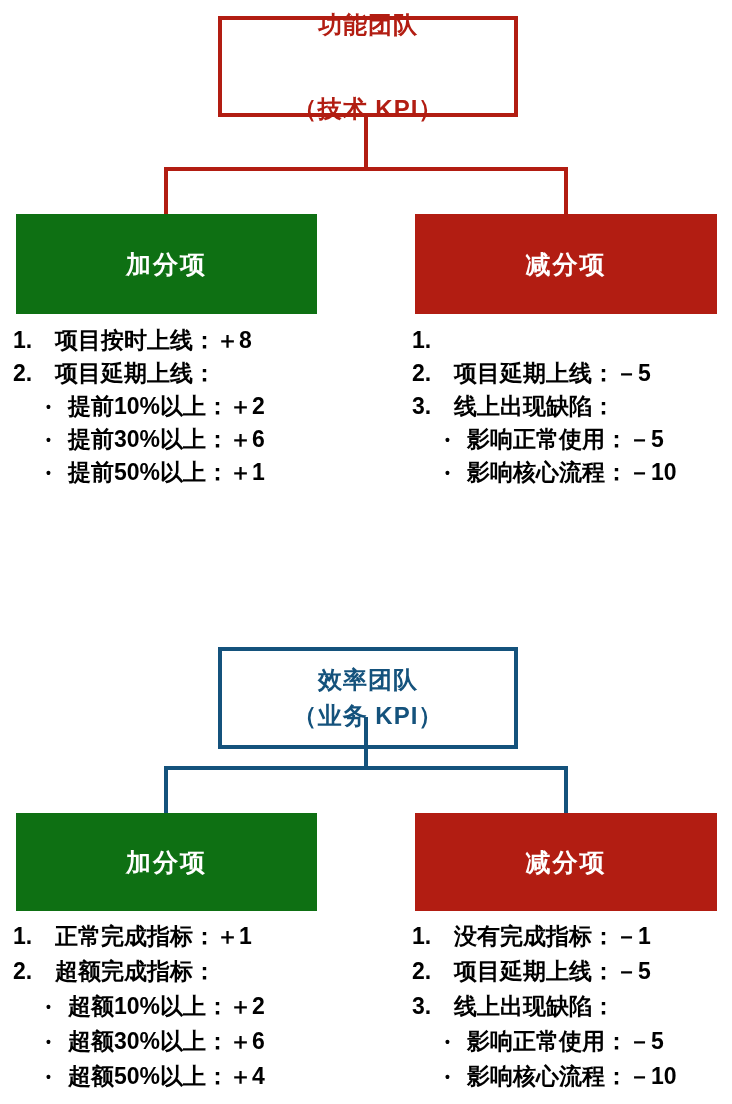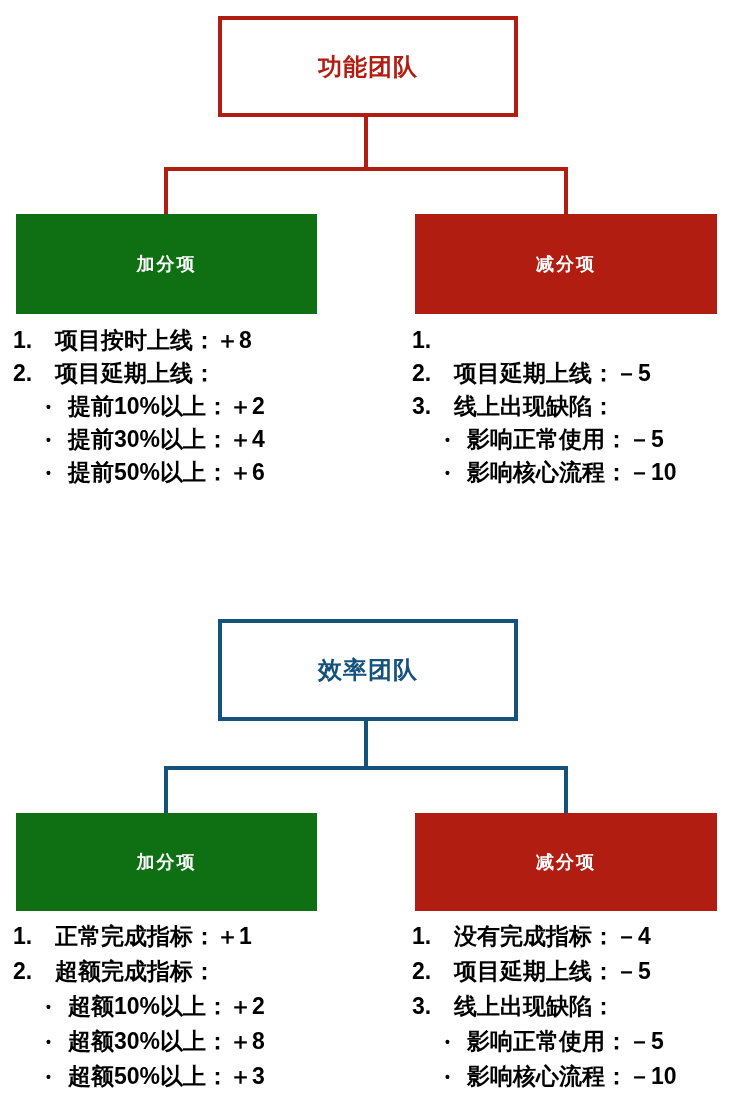--- a/index.html
+++ b/index.html
@@ -34,21 +34,21 @@
 
   
   .line { }
 
   
   .branch-box {
     display: flex;
     align-items: center;
     justify-content: center;
     color: #ffffff;
-    font-size: 18px;
+    font-size: 25px;
     letter-spacing: 2px;
   }
 
   
   .list { font-size: 23px; }
   .row { display: flex; align-items: center; }
   .d1 .row { height: 33px; }
   .d2 .row { height: 35px; }
   .marker { flex: none; width: 42px; }
   .lvl1 { padding-left: 33px; }
@@ -59,39 +59,40 @@
   .d1-stem  { left:364px; top:117px; width:4px;   height:54px; }
   .d1-h     { left:164px; top:167px; width:404px; height:4px; }
   .d1-vl    { left:164px; top:167px; width:4px;   height:47px; }
   .d1-vr    { left:564px; top:167px; width:4px;   height:47px; }
   .d1-plus  { left:16px;  top:214px; width:301px; height:100px; }
   .d1-minus { left:415px; top:214px; width:302px; height:100px; }
   .d1-list-plus  { left:13px;  top:324px; width:370px; }
   .d1-list-minus { left:412px; top:324px; width:320px; }
 
   
-  .d2-root  { left:218px; top:619px; width:300px; height:102px; }
+  .d2-root  { left:218px; top:647px; width:300px; height:102px; }
   .d2-stem  { left:364px; top:717px; width:4px;   height:53px; }
   .d2-h     { left:164px; top:766px; width:404px; height:4px; }
   .d2-vl    { left:164px; top:766px; width:4px;   height:47px; }
   .d2-vr    { left:564px; top:766px; width:4px;   height:47px; }
   .d2-plus  { left:16px;  top:813px; width:301px; height:98px; }
   .d2-minus { left:415px; top:813px; width:302px; height:98px; }
   .d2-list-plus  { left:13px;  top:919px; width:370px; }
   .d2-list-minus { left:412px; top:919px; width:320px; }
 </style>
 </head>
 <body>
 
 <div class="canvas">
 
   <section class="d1">
 
     <div class="abs root-box d1-root" style="border-color: rgb(178, 29, 18); color: rgb(178, 29, 18); gap: 48px;">
       <div>功能团队</div>
+      <div>（技术 KPI）</div>
     </div>
 
     <div class="abs line d1-stem" style="background-color: rgb(178, 29, 18);"></div>
     <div class="abs line d1-h" style="background-color: rgb(178, 29, 18);"></div>
     <div class="abs line d1-vl" style="background-color: rgb(178, 29, 18);"></div>
     <div class="abs line d1-vr" style="background-color: rgb(178, 29, 18);"></div>
 
     <div class="abs branch-box d1-plus" style="background-color: rgb(14, 112, 19);">
       <span>加分项</span>
     </div>
@@ -107,25 +108,25 @@
       <div class="row lvl0">
         <span class="marker">2.</span>
         <span class="txt">项目延期上线：</span>
       </div>
       <div class="row lvl1">
         <span class="marker">•</span>
         <span class="txt">提前10%以上：＋2</span>
       </div>
       <div class="row lvl1">
         <span class="marker">•</span>
-        <span class="txt">提前30%以上：＋4</span>
-      </div>
-      <div class="row lvl1">
-        <span class="marker">•</span>
-        <span class="txt">提前50%以上：＋6</span>
+        <span class="txt">提前30%以上：＋6</span>
+      </div>
+      <div class="row lvl1">
+        <span class="marker">•</span>
+        <span class="txt">提前50%以上：＋1</span>
       </div>
     </div>
 
     <div class="abs list d1-list-minus">
       <div class="row lvl0">
         <span class="marker">1.</span>
       </div>
       <div class="row lvl0">
         <span class="marker">2.</span>
         <span class="txt">项目延期上线：－5</span>
@@ -142,20 +143,21 @@
         <span class="marker">•</span>
         <span class="txt">影响核心流程：－10</span>
       </div>
     </div>
   </section>
 
   <section class="d2">
 
     <div class="abs root-box d2-root" style="border-color: rgb(20, 82, 124); color: rgb(20, 82, 124);">
       <div>效率团队</div>
+      <div>（业务 KPI）</div>
     </div>
 
     <div class="abs line d2-stem" style="background-color: rgb(20, 82, 124);"></div>
     <div class="abs line d2-h" style="background-color: rgb(20, 82, 124);"></div>
     <div class="abs line d2-vl" style="background-color: rgb(20, 82, 124);"></div>
     <div class="abs line d2-vr" style="background-color: rgb(20, 82, 124);"></div>
 
     <div class="abs branch-box d2-plus" style="background-color: rgb(14, 112, 19);">
       <span>加分项</span>
     </div>
@@ -171,32 +173,32 @@
       <div class="row lvl0">
         <span class="marker">2.</span>
         <span class="txt">超额完成指标：</span>
       </div>
       <div class="row lvl1">
         <span class="marker">•</span>
         <span class="txt">超额10%以上：＋2</span>
       </div>
       <div class="row lvl1">
         <span class="marker">•</span>
-        <span class="txt">超额30%以上：＋8</span>
-      </div>
-      <div class="row lvl1">
-        <span class="marker">•</span>
-        <span class="txt">超额50%以上：＋3</span>
+        <span class="txt">超额30%以上：＋6</span>
+      </div>
+      <div class="row lvl1">
+        <span class="marker">•</span>
+        <span class="txt">超额50%以上：＋4</span>
       </div>
     </div>
 
     <div class="abs list d2-list-minus">
       <div class="row lvl0">
         <span class="marker">1.</span>
-        <span class="txt">没有完成指标：－4</span>
+        <span class="txt">没有完成指标：－1</span>
       </div>
       <div class="row lvl0">
         <span class="marker">2.</span>
         <span class="txt">项目延期上线：－5</span>
       </div>
       <div class="row lvl0">
         <span class="marker">3.</span>
         <span class="txt">线上出现缺陷：</span>
       </div>
       <div class="row lvl1">

